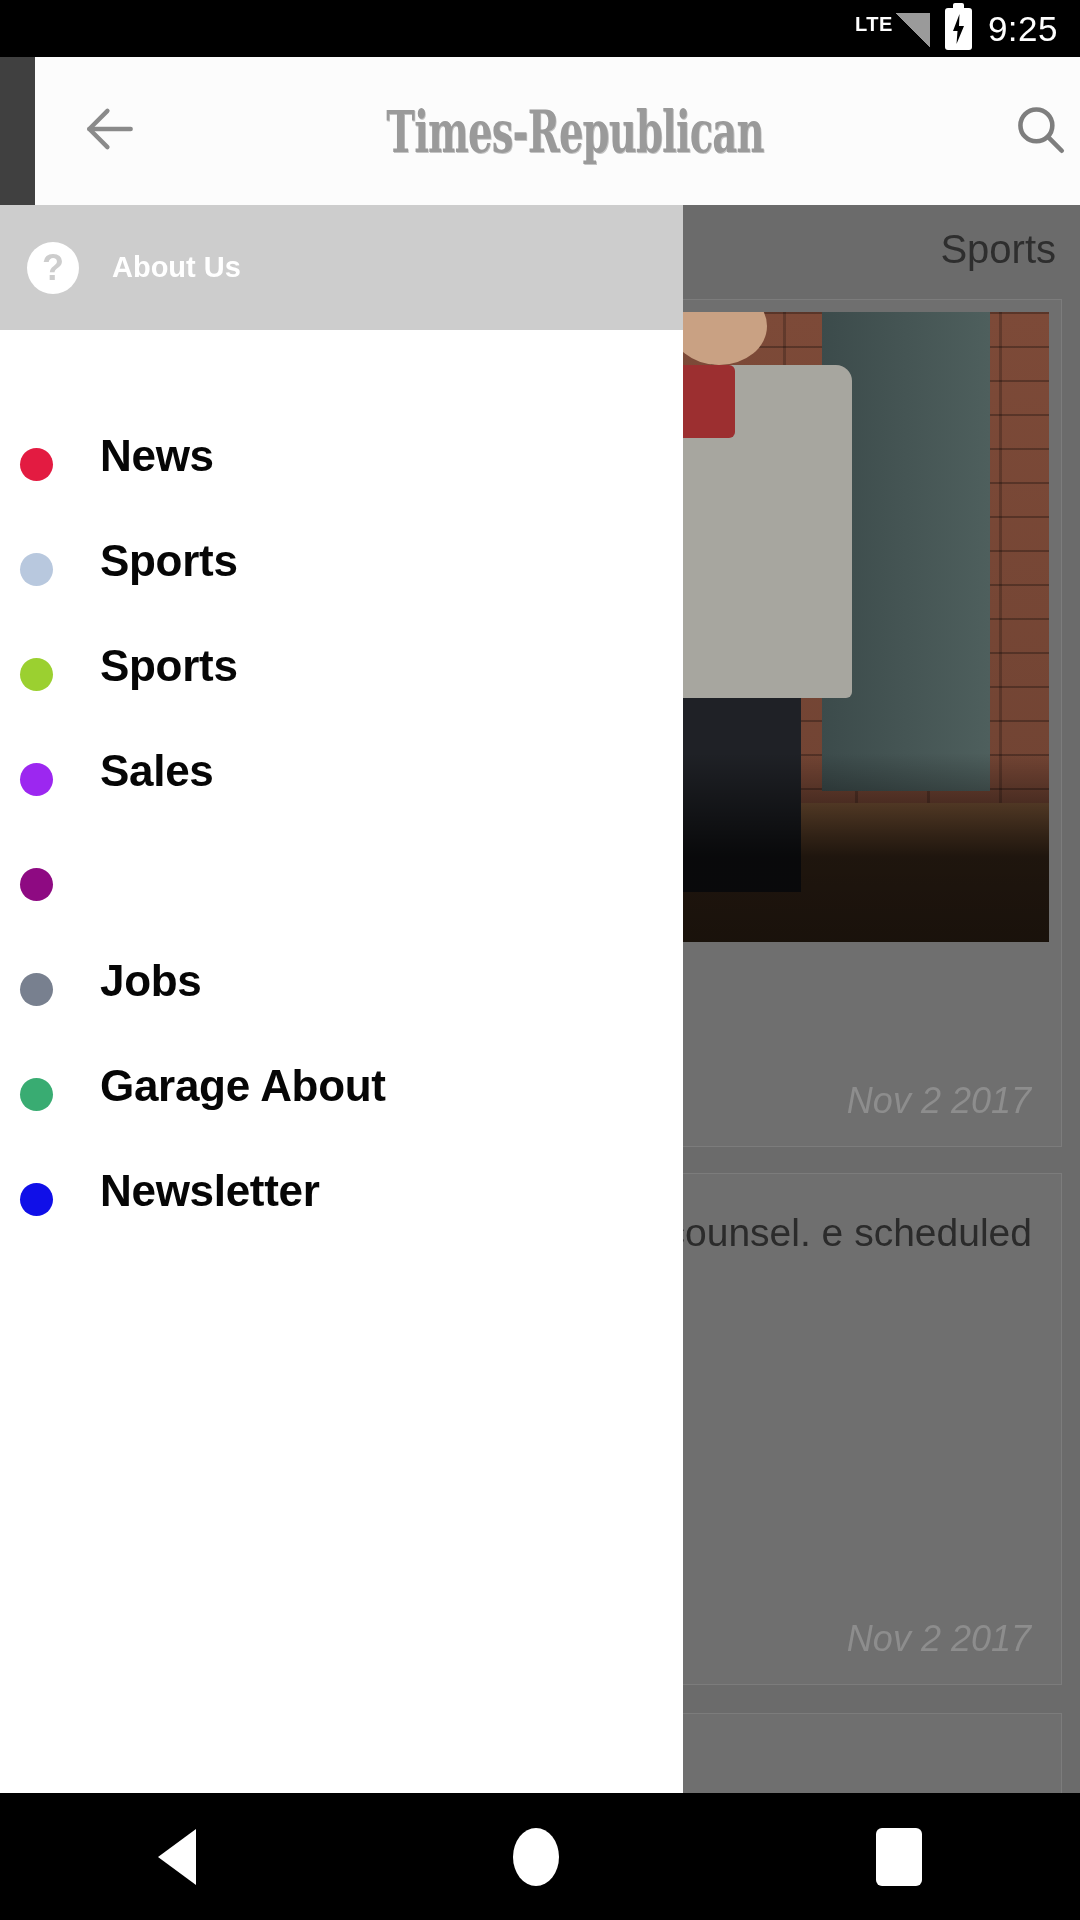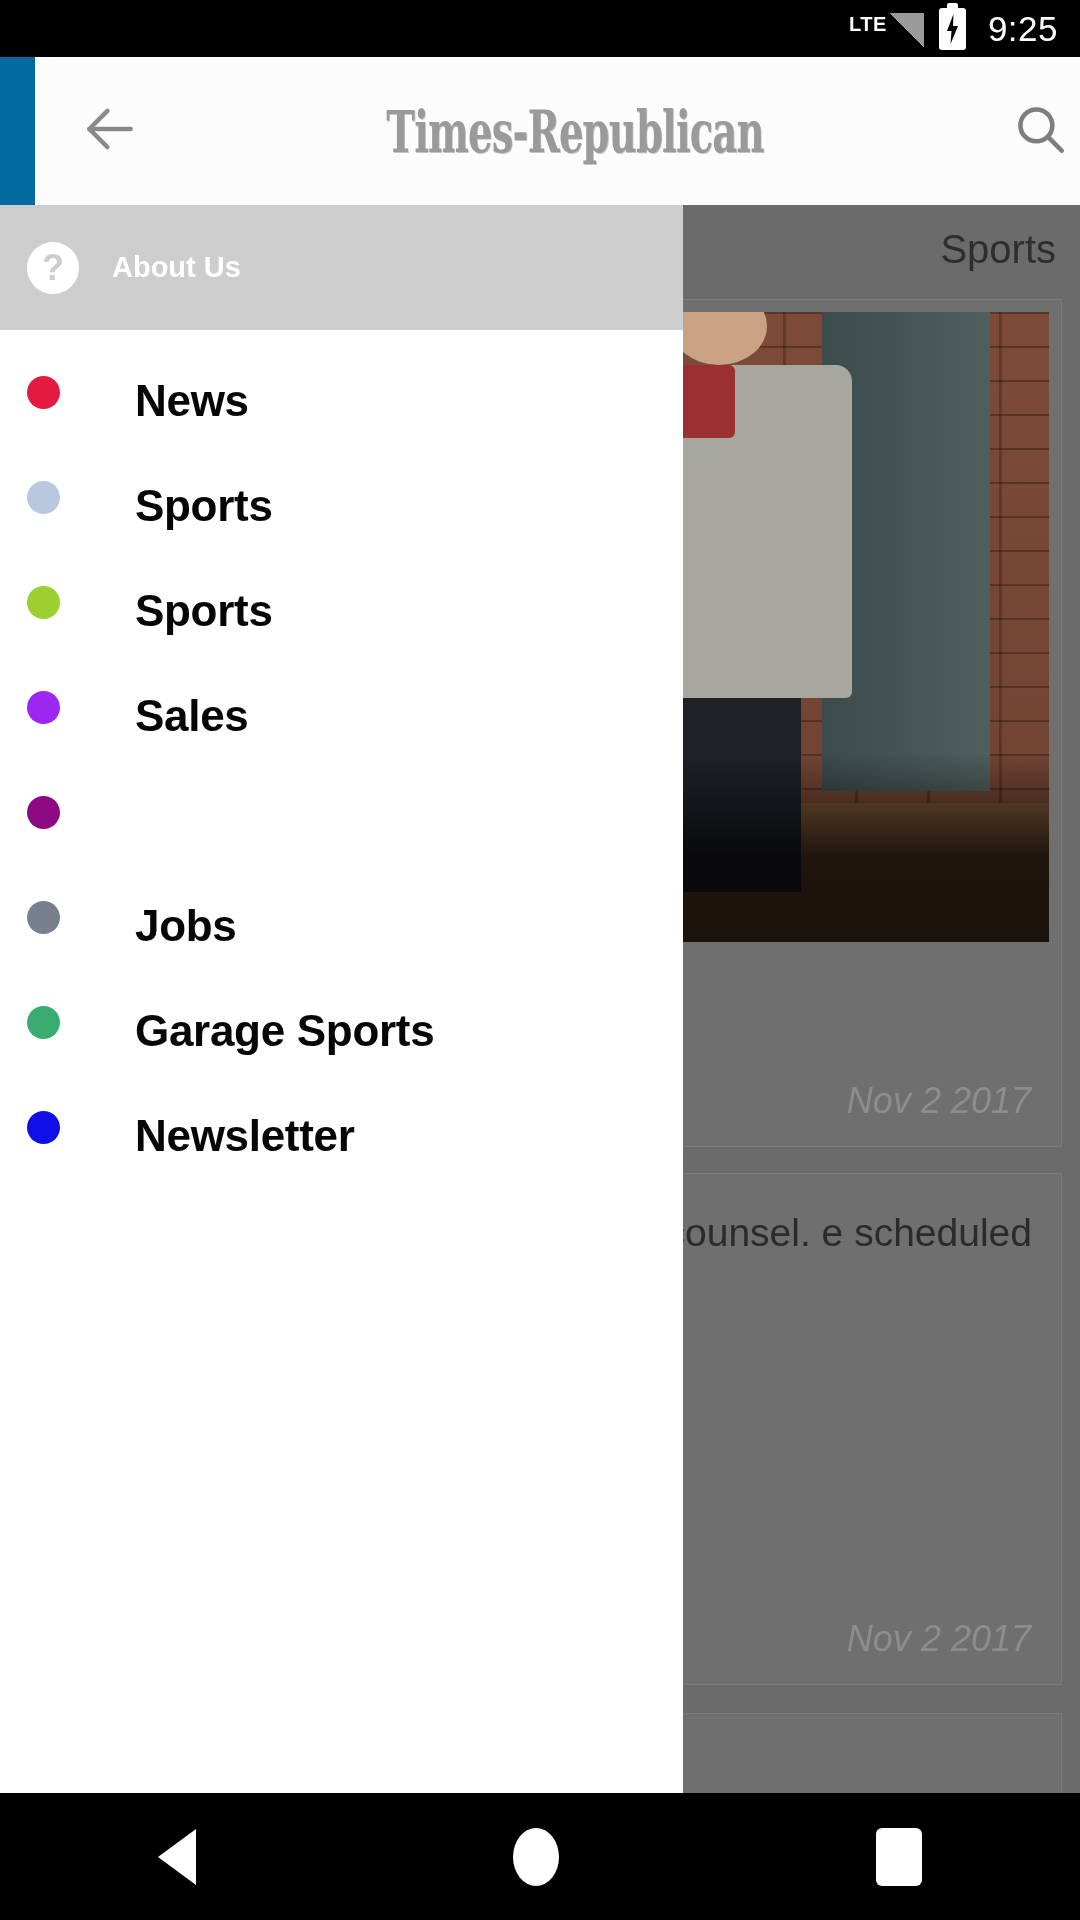--- a/index.html
+++ b/index.html
@@ -2,21 +2,21 @@
 <html><head>
 <meta charset="utf-8">
 <style>
   * { margin:0; padding:0; box-sizing:border-box; }
   html, body {
     width:1080px; height:1920px;
     background:#000;
     font-family:"Liberation Sans", sans-serif;
     overflow:hidden;
   }
-  #phone { position:relative; width:1004px; height:1920px; background:#0369a1; }
+  #phone { position:relative; width:1004px; height:1920px; background:#404040; }
 
   
   #status-bar {
     position:absolute; top:0; left:0; width:1080px; height:57px;
     background:#000; color:#fff;
     display:flex; align-items:center; justify-content:flex-end;
     padding-right:22px; gap:11px;
   }
   .lte-group { display:flex; align-items:flex-end; gap:3px; height:40px; }
   .lte-label { font-size:20px; font-weight:bold; line-height:1; letter-spacing:.5px; padding-bottom:15px; }
@@ -32,21 +32,21 @@
   .battery:before {
     content:""; position:absolute; top:-5px; left:8px;
     width:11px; height:5px; background:#fff; border-radius:2px 2px 0 0;
   }
   .bolt {
     position:absolute; top:6px; left:7px;
     width:13px; height:30px; color:#000;
     font-size:26px; line-height:30px; text-align:center;
   }
   .bolt svg { display:block; }
-  #clock { font-size:35px; font-weight:500; letter-spacing:.5px; margin-left:11px; }
+  #clock { font-size:35px; font-weight:500; letter-spacing:.5px; margin-left:5px; }
 
   
   #app-bar {
     position:absolute; top:57px; left:0; width:1080px; height:148px;
     background:#fcfcfc;
     display:flex; align-items:center;margin-left:35px;
   }
   #back-arrow-btn { width:150px; height:148px; display:flex; align-items:center; justify-content:center; }
   #search-btn { width:150px; height:148px; display:flex; align-items:center; justify-content:center; }
   #masthead {
@@ -145,21 +145,21 @@
   }
   #help-circle-icon {
     width:52px; height:52px; border-radius:50%; background:#fff;
     display:flex; align-items:center; justify-content:center;
     color:#cdcdcd; font-size:36px; font-weight:bold;
     line-height:1; font-family:"Liberation Sans", sans-serif;
   }
   #about-us-label { font-size:29px; font-weight:bold; color:#fff; }
   #drawer-menu { padding-top:46px; }
   .menu-item {
-    height:105px; display:flex; align-items:flex-start; padding-left:27px;gap:28px;
+    height:105px; display:flex; align-items:flex-end; padding-left:20px;
   }
   .menu-dot { width:33px; height:33px; border-radius:50%; flex:none; }
   .menu-label {
     margin-left:47px; font-size:44px; font-weight:bold; color:#060606;
     letter-spacing:-.3px;
   }
 
   
   #nav-bar {
     position:absolute; bottom:0; left:0; width:1080px; height:127px;
@@ -279,21 +279,21 @@
         </div>
         <div class="menu-item">
           <span class="menu-dot" style="background: rgb(142, 10, 130);"></span>
         </div>
         <div class="menu-item">
           <span class="menu-dot" style="background: rgb(120, 128, 143);"></span>
           <span class="menu-label">Jobs</span>
         </div>
         <div class="menu-item">
           <span class="menu-dot" style="background: rgb(57, 172, 114);"></span>
-          <span class="menu-label">Garage Sports</span>
+          <span class="menu-label">Garage About</span>
         </div>
         <div class="menu-item">
           <span class="menu-dot" style="background: rgb(16, 15, 232);"></span>
           <span class="menu-label">Newsletter</span>
         </div>
       </div>
   </div>
 
   <div id="nav-bar">
     <div id="nav-back-icon"></div>

